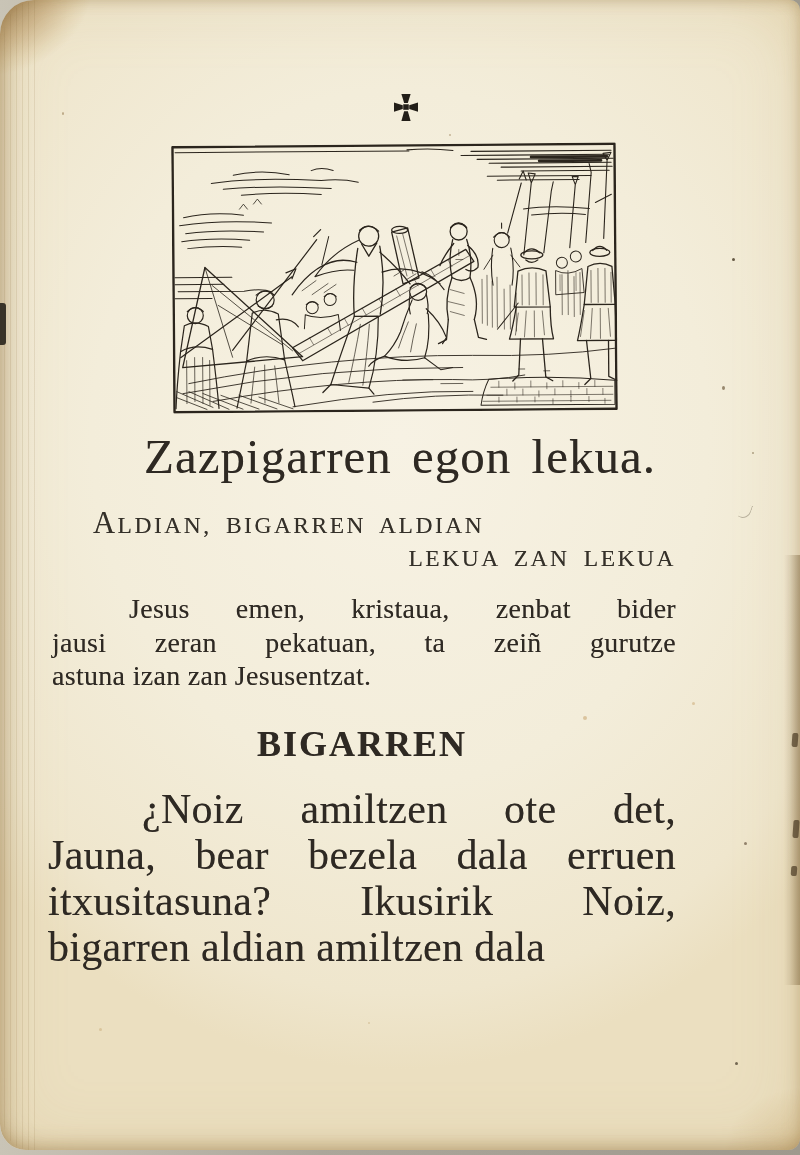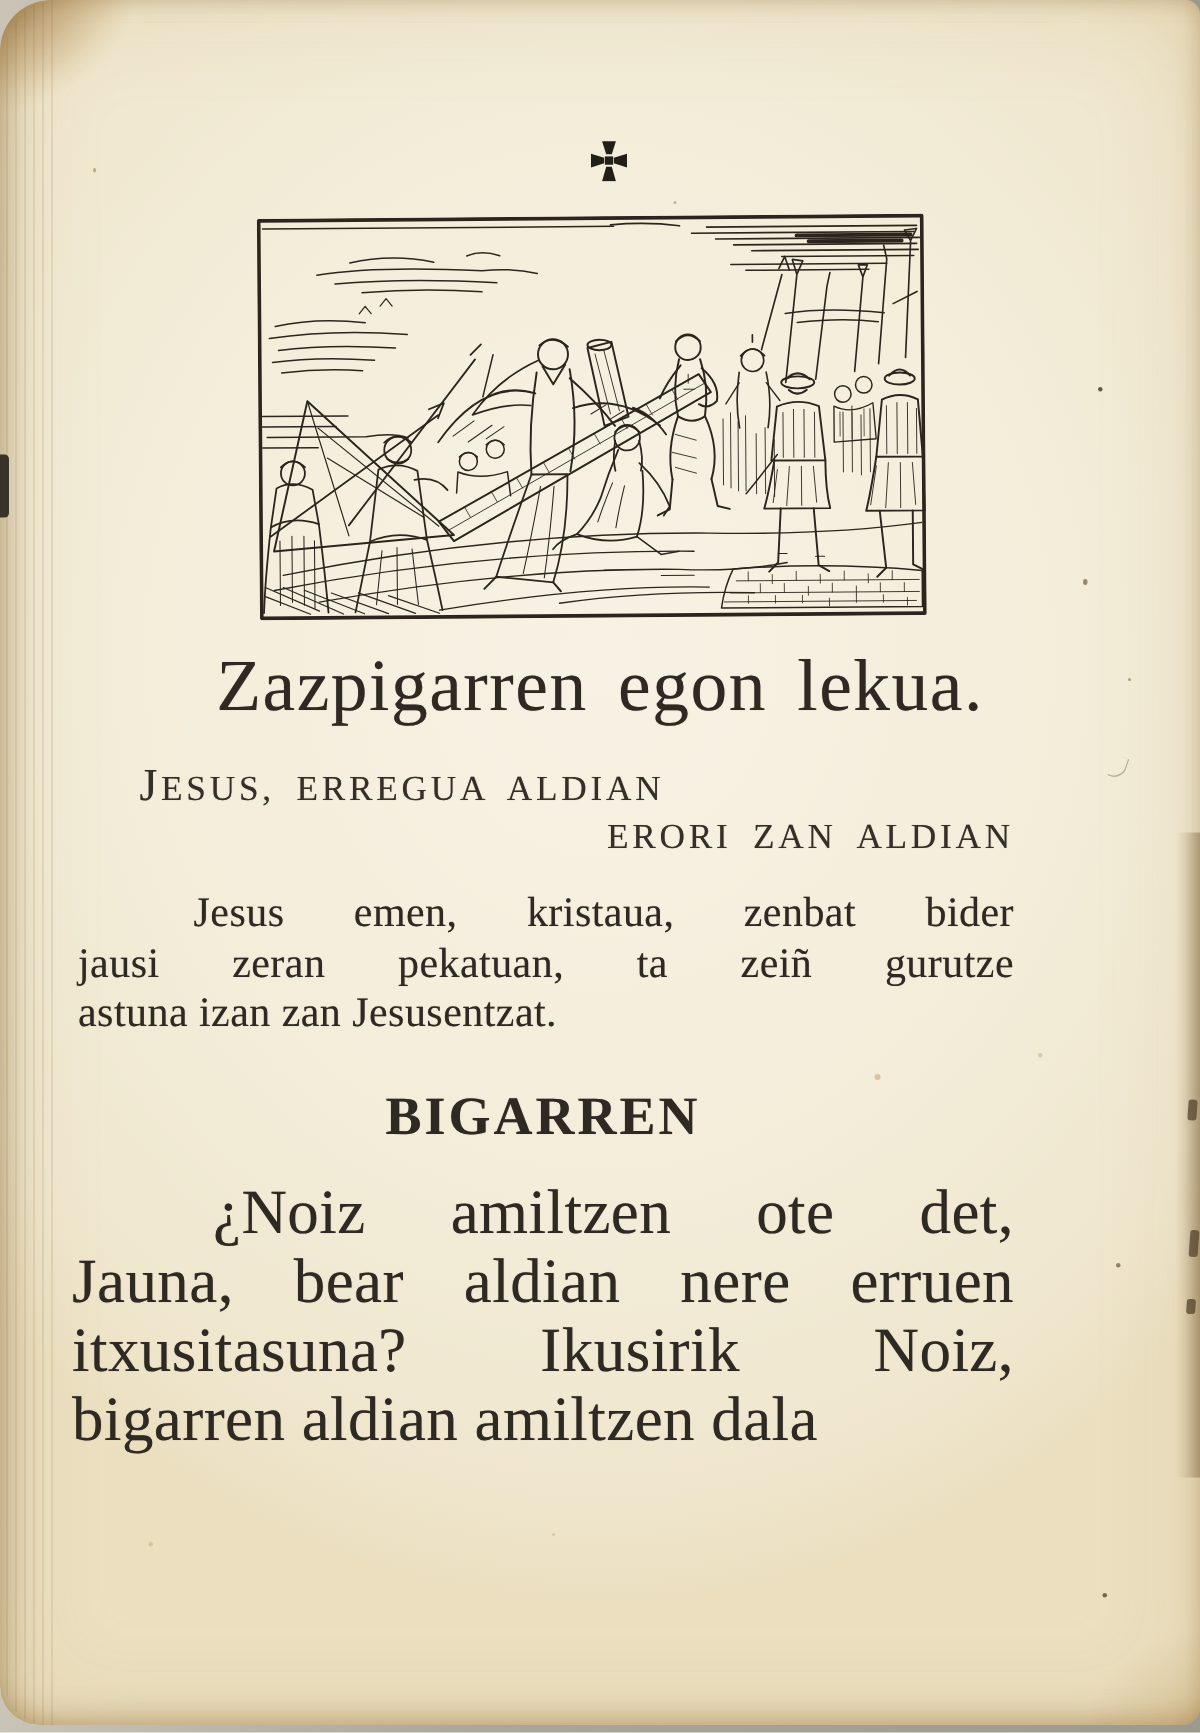--- a/index.html
+++ b/index.html
@@ -259,28 +259,28 @@
         <g stroke-width=".8">
           <path d="M316,236 Q380,232 442,238 L442,262 L308,262 Q310,248 316,236 Z" stroke-width="1"></path>
           <path d="M318,244 H440 M314,252 H440 M310,258 H438" stroke-width=".6"></path>
           <path d="M326,238 v6 M342,240 v6 M358,238 v6 M374,240 v6 M390,238 v6 M406,240 v6 M422,238 v6 M334,246 v6 M350,246 v6 M366,248 v6 M382,246 v6 M398,248 v6 M414,246 v6 M430,246 v6 M326,254 v5 M344,254 v5 M362,254 v5 M380,256 v5 M398,254 v5 M416,254 v5 M432,256 v5" stroke-width=".55"></path>
         </g>
       </g>
     </svg>
   </div>
 
   <div class="txt title">Zazpigarren egon lekua.</div>
-  <div class="txt subtitle sub1">JESUS, ERREGUA ALDIAN</div>
-  <div class="txt subtitle sub2">ERORI ZAN ALDIAN</div>
+  <div class="txt subtitle sub1">ALDIAN, BIGARREN ALDIAN</div>
+  <div class="txt subtitle sub2">LEKUA ZAN LEKUA</div>
   <div class="txt intro">
       <div class="t-line">Jesus emen, kristaua, zenbat bider</div>
       <div class="t-line">jausi zeran pekatuan, ta zeiñ gurutze</div>
       <div class="t-line last">astuna izan zan Jesusentzat.</div>
     </div>
   <div class="txt heading">BIGARREN</div>
   <div class="txt prayer">
       <div class="t-line">¿Noiz amiltzen ote det,</div>
-      <div class="t-line">Jauna, bear aldian nere erruen</div>
+      <div class="t-line">Jauna, bear bezela dala erruen</div>
       <div class="t-line">itxusitasuna? Ikusirik Noiz,</div>
       <div class="t-line last">bigarren aldian amiltzen dala</div>
     </div>
 
 </div>
 
 </body></html>

